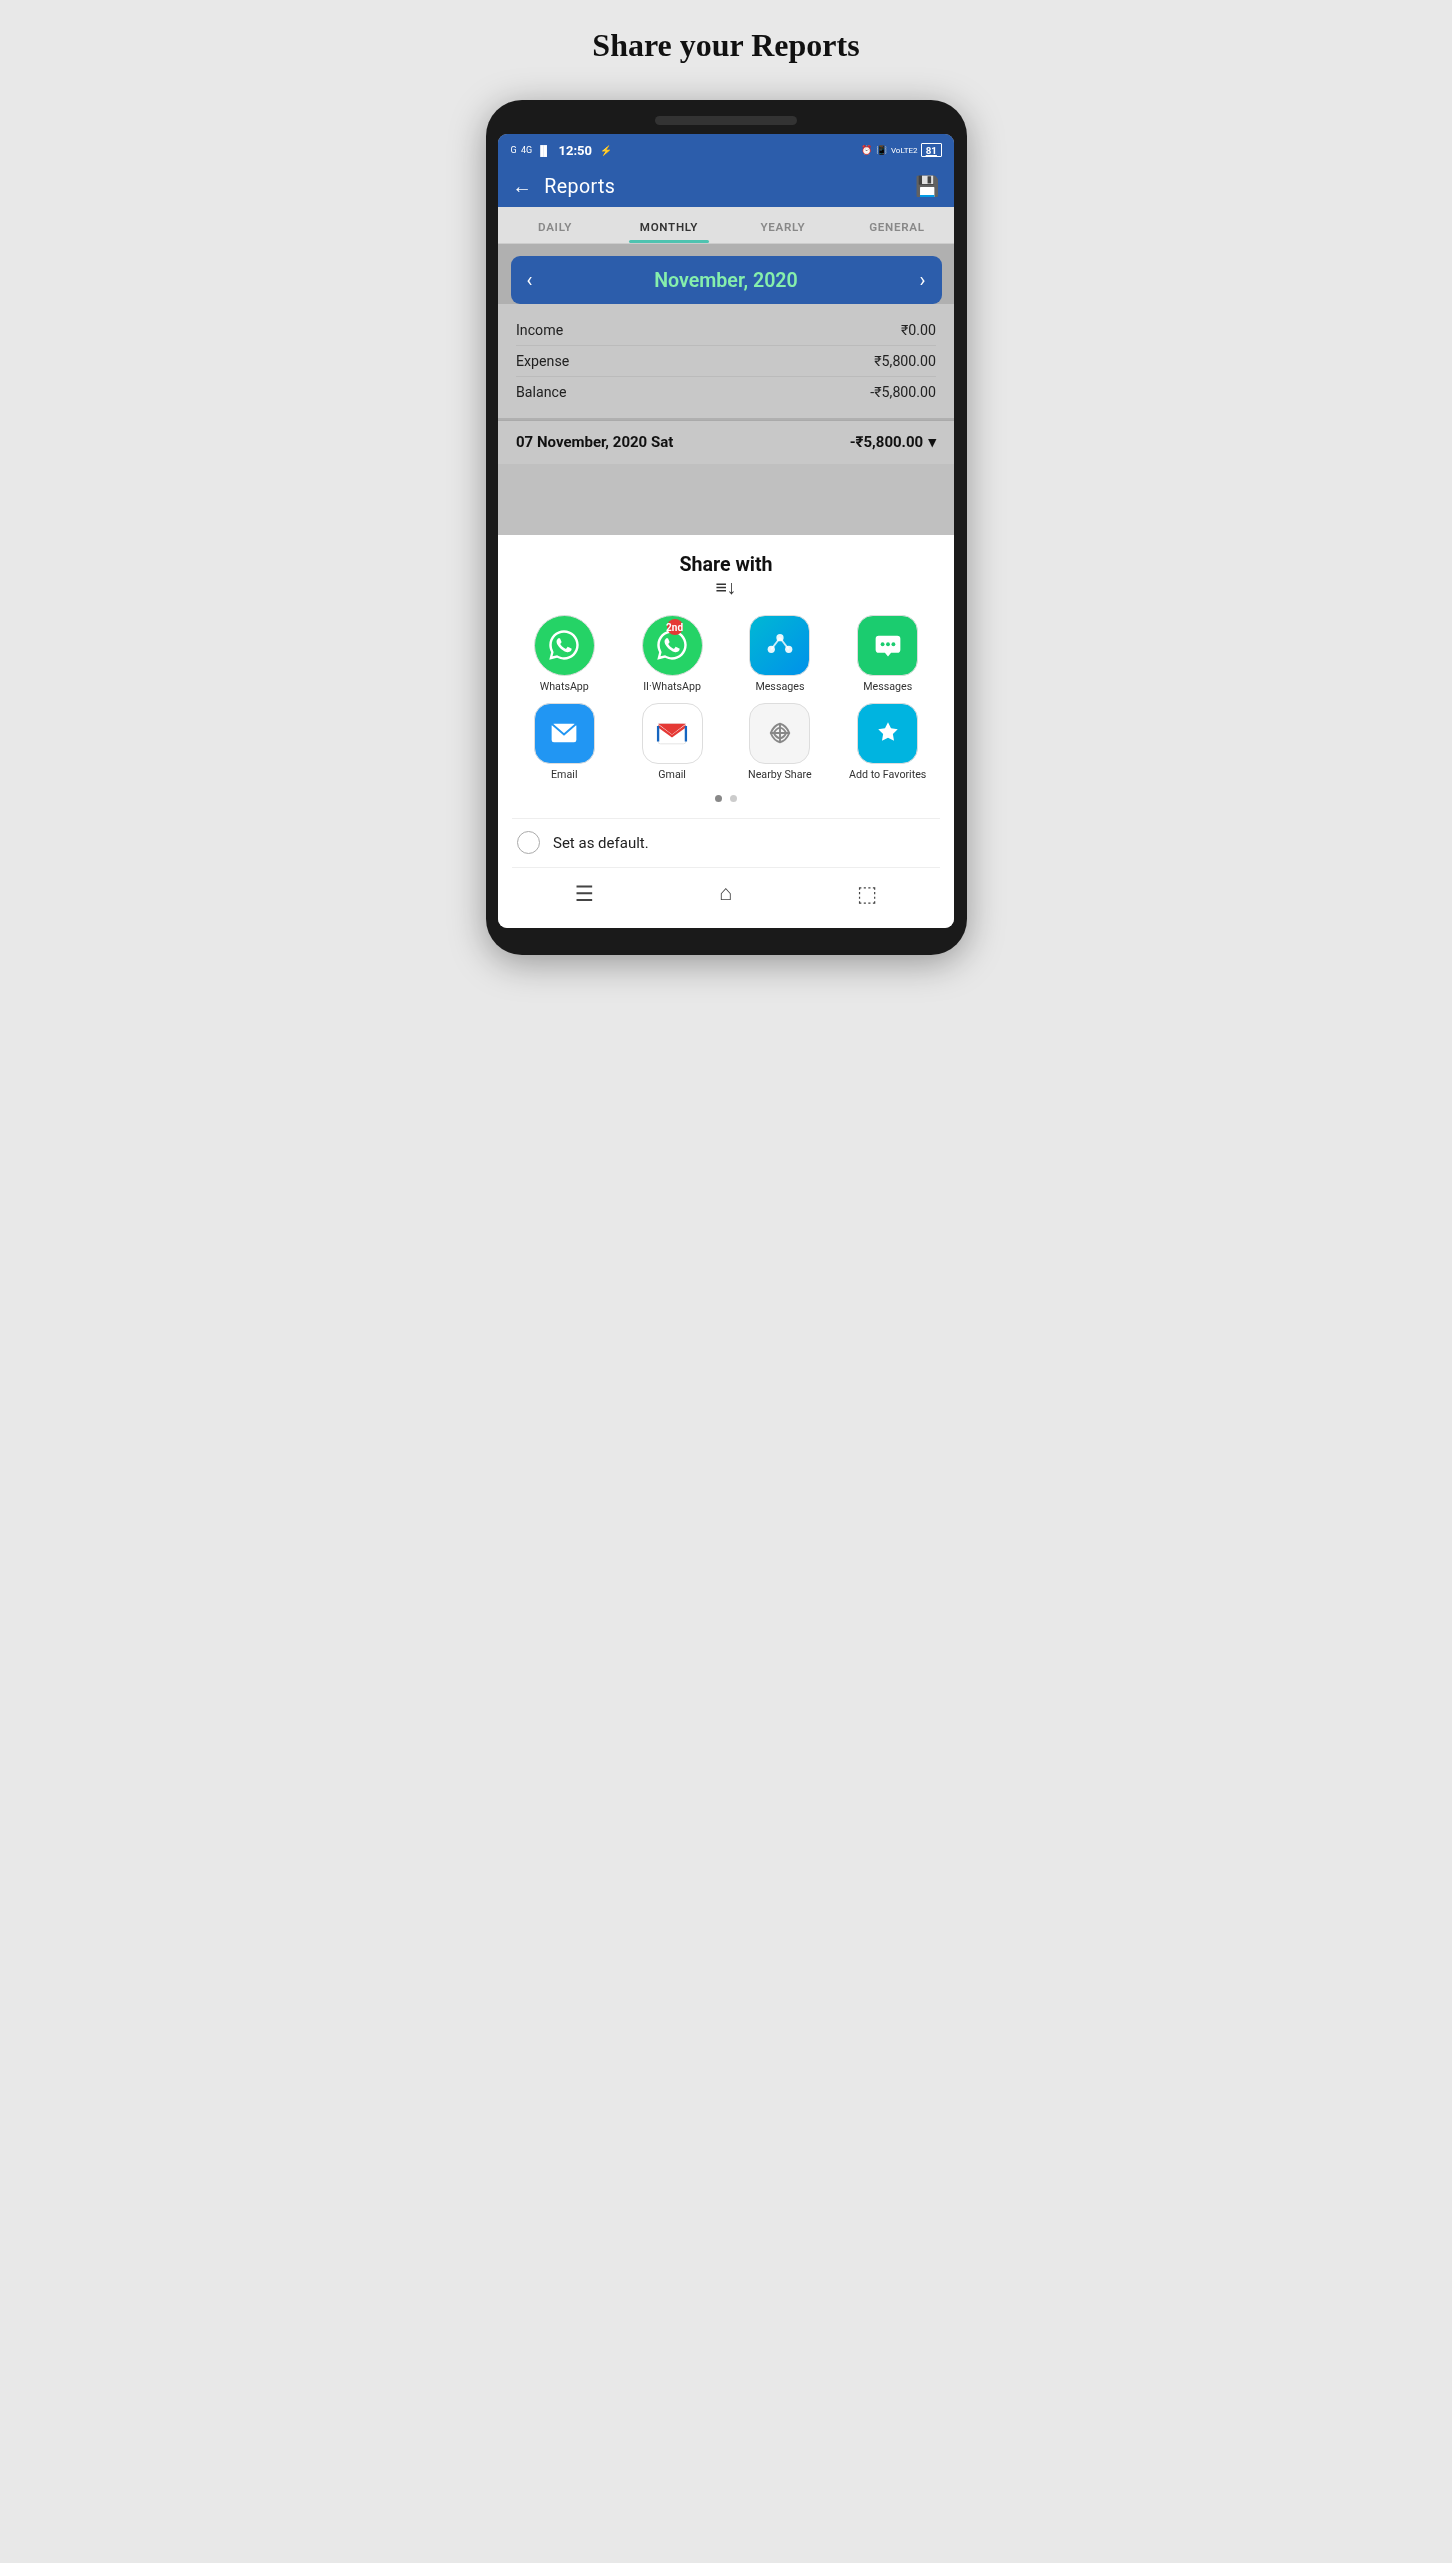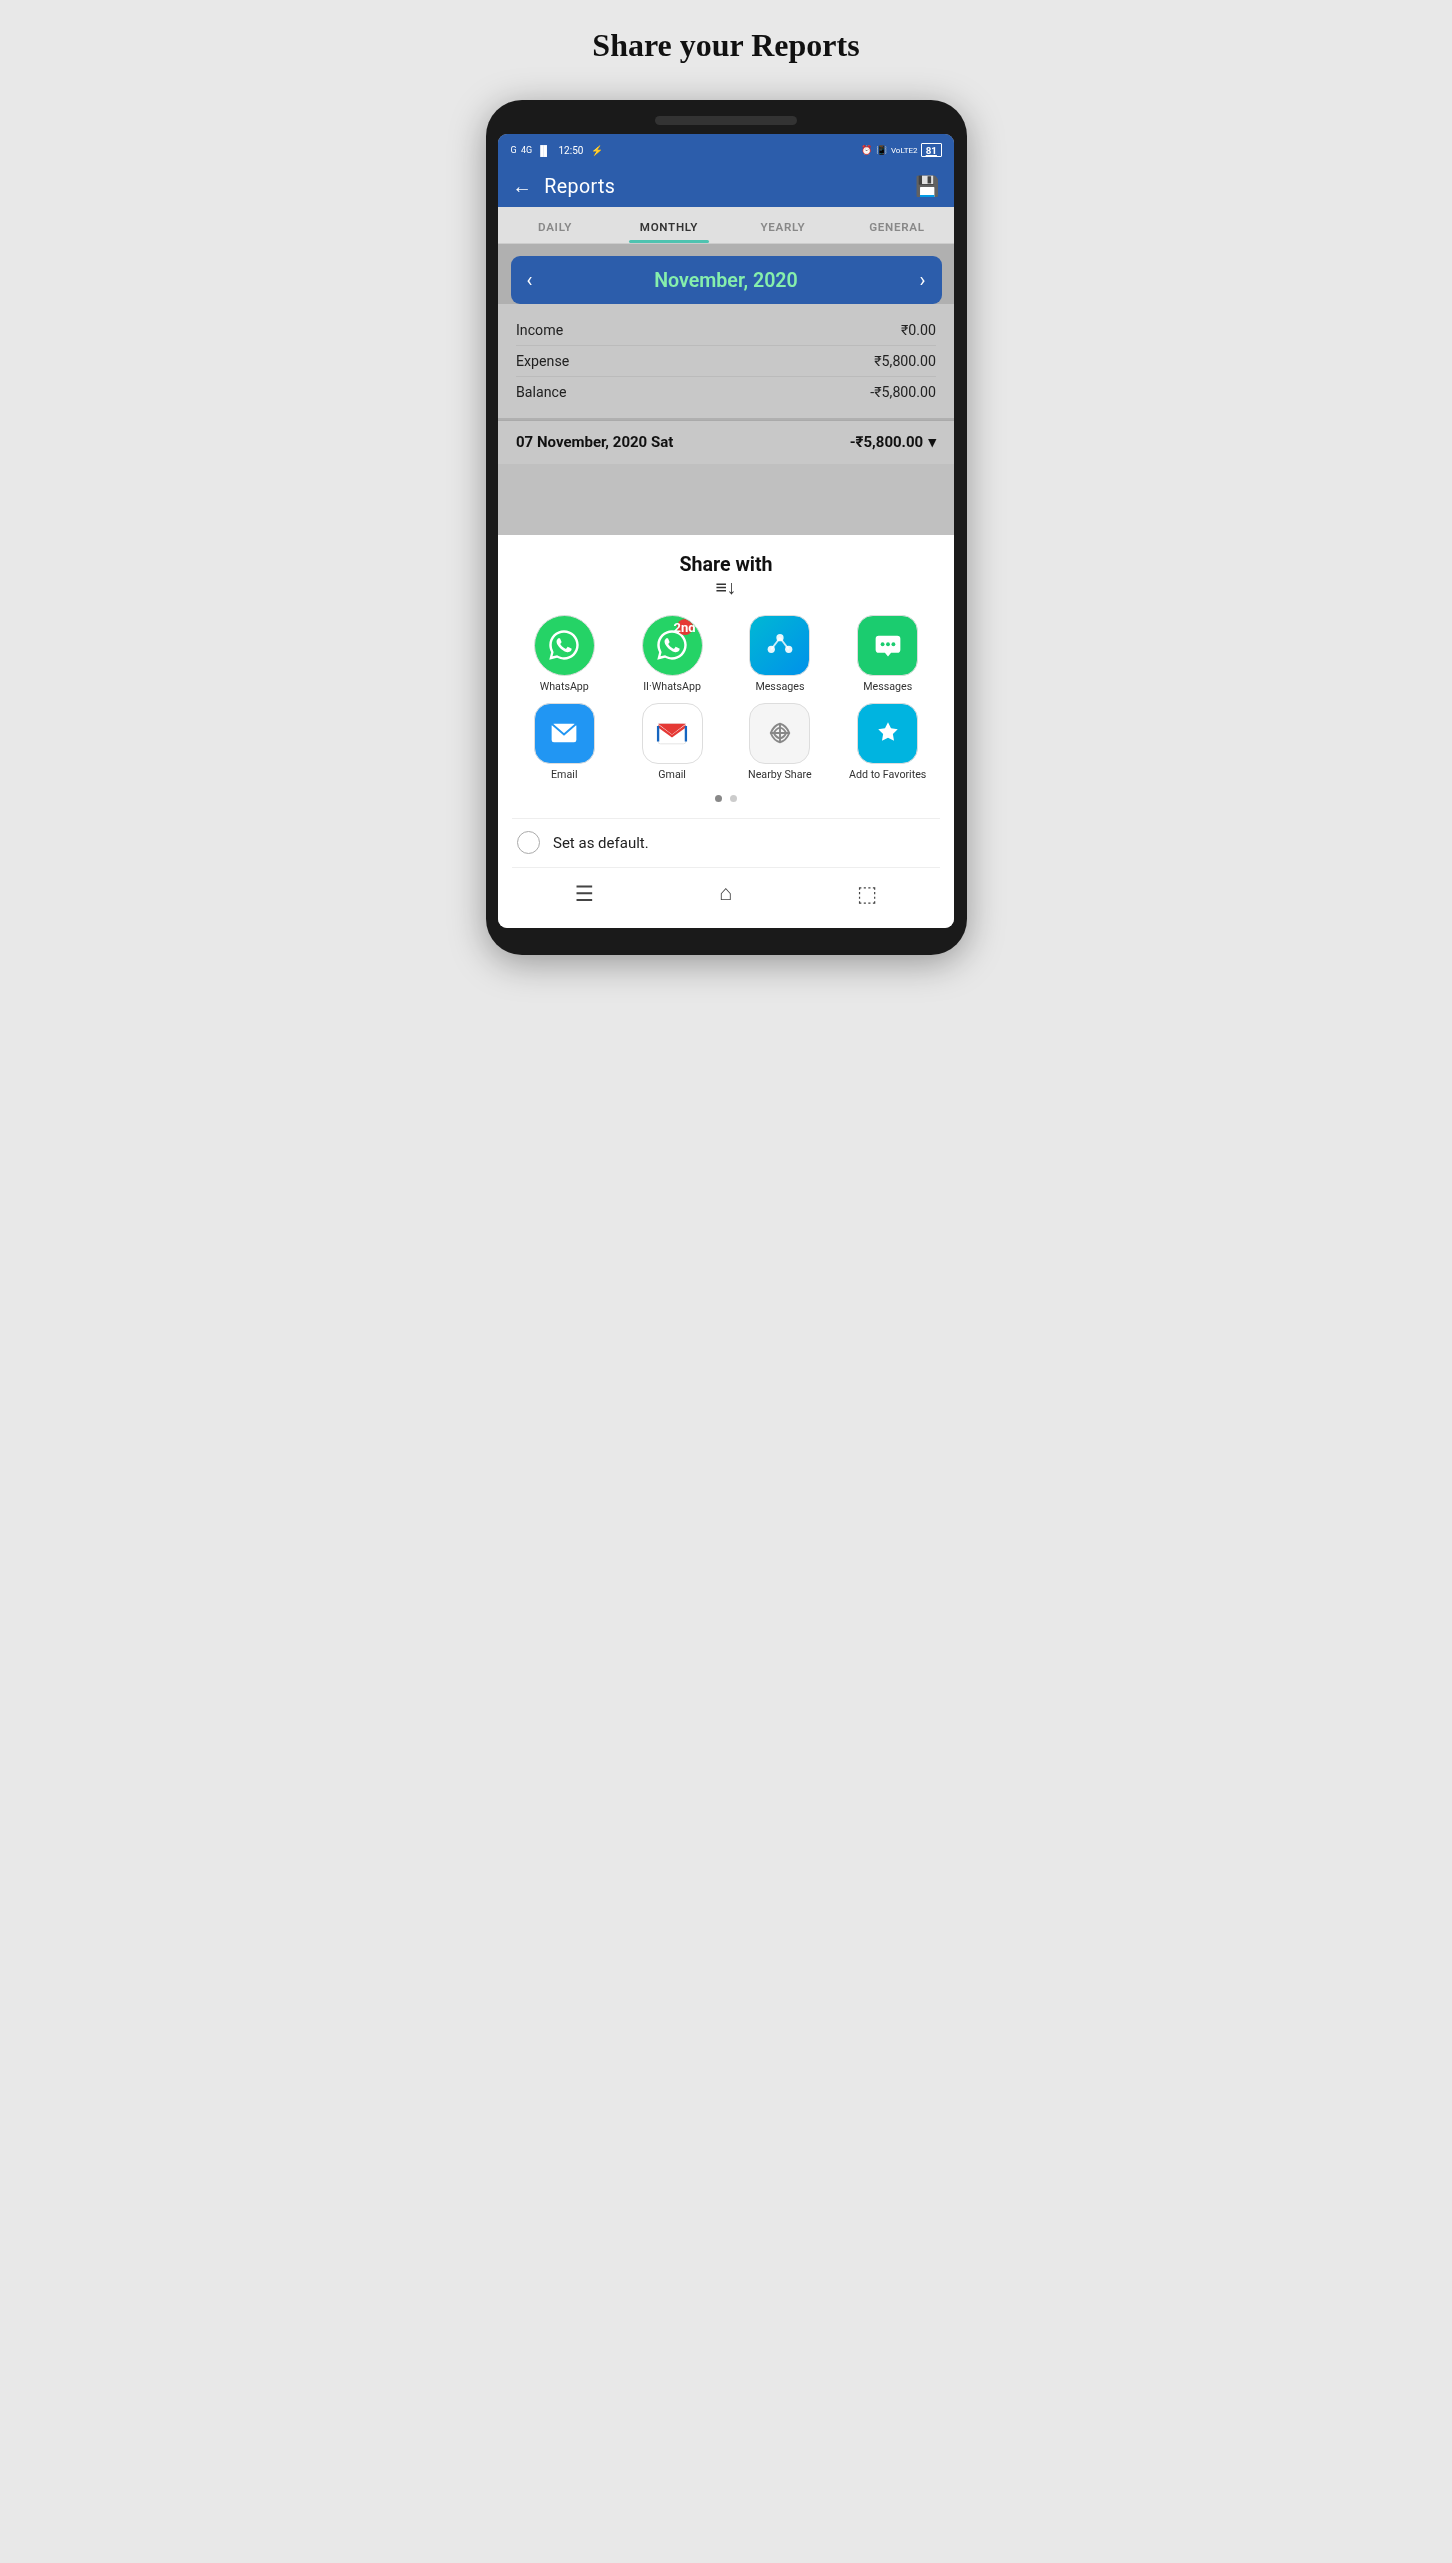--- a/index.html
+++ b/index.html
@@ -332,21 +332,21 @@
   <div class="phone-frame">
     <div class="phone-notch"></div>
 
     <div class="phone-screen">
 
       <div class="status-bar">
         <div class="status-left">
           <span style="font-size:9px;">G</span>
           <span style="font-size:9px;">4G</span>
           <span>▐▌</span>
-          <span style="font-size:10px;font-weight:400;margin:0 3.6px;">12:50</span>
+          <span style="font-size:13px;font-weight:700;margin:0 3.6px;">12:50</span>
           <span style="font-size:9.8px;">⚡</span>
         </div>
         <div class="status-right">
           <span>⏰</span>
           <span>📳</span>
           <span style="font-size:8px;">VoLTE2</span>
           <span style="border:1.3px solid white;padding:0.9px 3.6px;border-radius:1px;font-size:9.8px;font-weight:700;text-decoration:underline;">
             <span>81</span>
           </span>
         </div>
@@ -419,21 +419,21 @@
               </svg>
             </div>
             <span class="app-label">WhatsApp</span>
           </div>
 
           <div class="share-app-item">
             <div class="app-icon-wrapper whatsapp2" style="position:relative;">
               <svg viewBox="0 0 44 44" width="36" height="36" fill="white">
                 <path d="M22 4C12.06 4 4 12.06 4 22c0 3.19.84 6.18 2.3 8.77L4 40l9.5-2.27A17.93 17.93 0 0022 40c9.94 0 18-8.06 18-18S31.94 4 22 4zm0 33c-2.84 0-5.53-.78-7.84-2.13l-.56-.33-5.64 1.35 1.38-5.48-.37-.58A14.97 14.97 0 017 22c0-8.27 6.73-15 15-15s15 6.73 15 15-6.73 15-15 15zm8.2-11.15c-.45-.22-2.66-1.31-3.07-1.46-.41-.15-.71-.22-1.01.22-.3.45-1.16 1.46-1.42 1.76-.26.3-.52.34-.97.11-.45-.22-1.9-.7-3.62-2.23-1.34-1.19-2.24-2.66-2.5-3.11-.26-.45-.03-.69.2-.91.2-.2.45-.52.67-.78.22-.26.3-.45.45-.74.15-.3.07-.56-.04-.78-.11-.22-1.01-2.43-1.38-3.33-.36-.87-.73-.75-1.01-.76h-.86c-.3 0-.78.11-1.19.56-.41.45-1.56 1.53-1.56 3.73s1.6 4.33 1.82 4.63c.22.3 3.14 4.8 7.62 6.73 1.06.46 1.89.73 2.54.93.07.02.13.04.2.06 1.09.34 2.08.29 2.87.18.87-.13 2.66-1.09 3.04-2.14.37-1.05.37-1.95.26-2.14-.11-.19-.41-.3-.86-.52z"></path>
               </svg>
-              <div class="badge-red" style="font-size:13px;width:16px;height:16px;top:3.6px;right:9px;">2nd</div>
+              <div class="badge-red" style="font-size:10px;width:16px;height:16px;top:3.6px;right:19px;">2nd</div>
             </div>
             <span class="app-label">II·WhatsApp</span>
           </div>
 
           <div class="share-app-item">
             <div class="app-icon-wrapper easyshare" style="border-radius:16px;background:linear-gradient(135deg,#00b8d4,#0091ea);">
               <svg viewBox="0 0 44 44" width="32" height="32" fill="white">
                 <circle cx="22" cy="12" r="5" fill="white" opacity="0.9"></circle>
                 <circle cx="34" cy="28" r="5" fill="white" opacity="0.9"></circle>
                 <circle cx="10" cy="28" r="5" fill="white" opacity="0.9"></circle>

